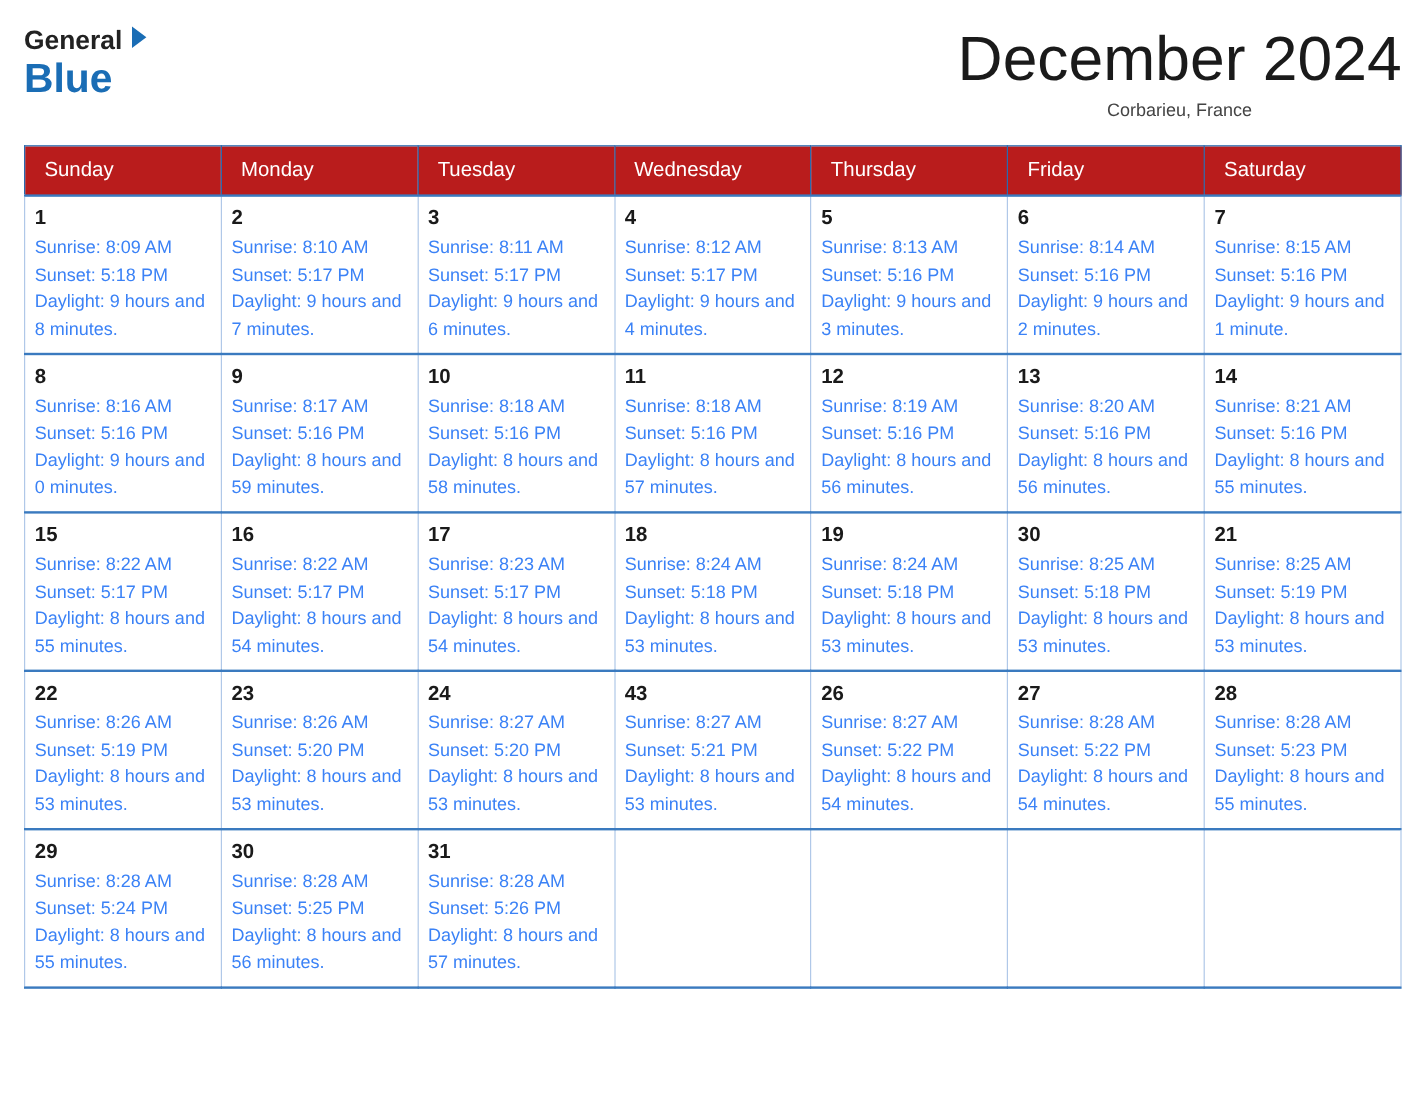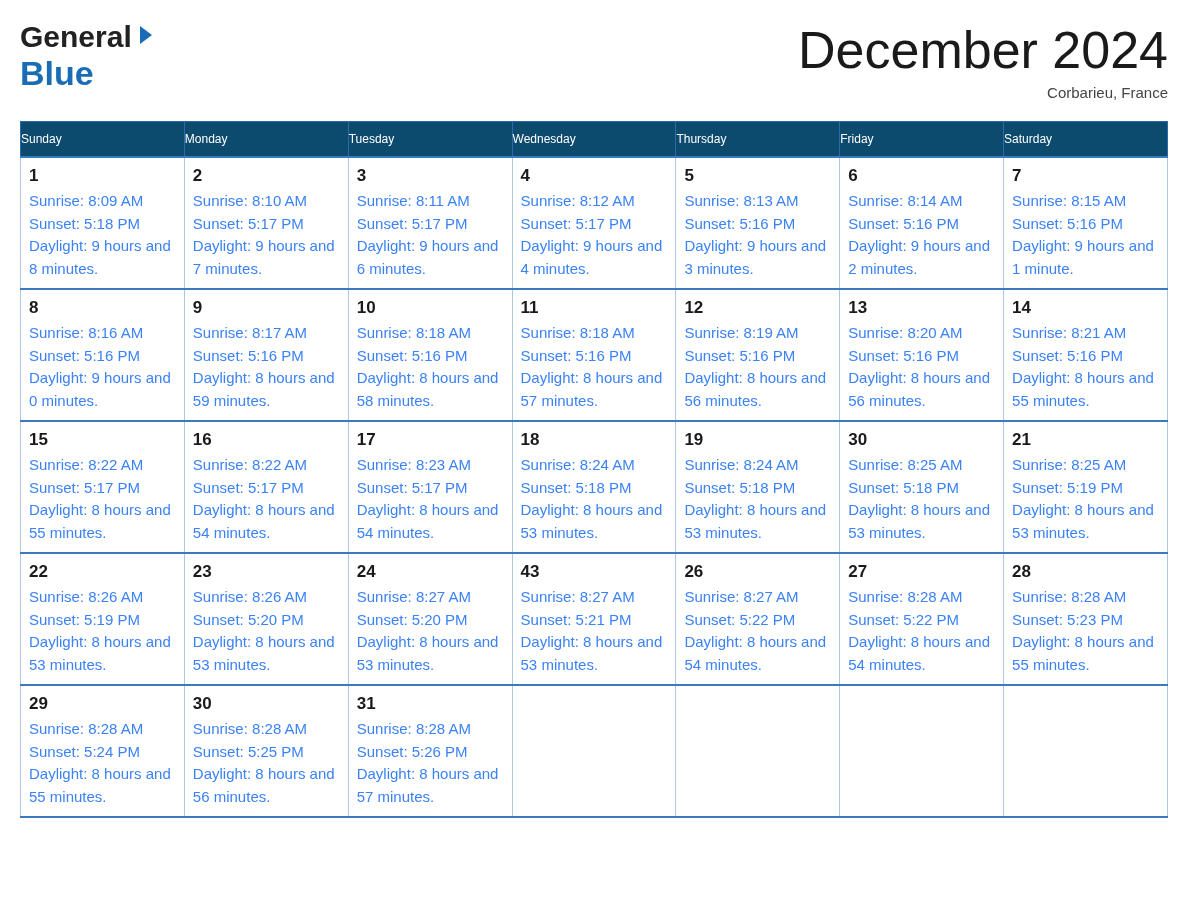--- a/index.html
+++ b/index.html
@@ -15,42 +15,42 @@
       justify-content: space-between;
       align-items: flex-start;
       margin-bottom: 20px;
     }
     .logo {
       display: flex;
       flex-direction: column;
       align-items: flex-start;
     }
     .title-section {
-      text-align: right;
+      text-align: center;
     }
     .month-title {
       font-size: 52px;
       font-weight: normal;
       color: #1a1a1a;
     }
     .location {
       font-size: 15px;
       color: #444;
       margin-top: 4px;
     }
     .calendar {
       width: 100%;
       border-collapse: collapse;
       border: 1px solid #3a7abf;
     }
     .calendar th {
-      background-color: #0c4a6e;
+      background-color: #b91c1c;
       color: #fff;
-      padding: 10px 0;
-      font-size: 12px;
+      padding: 10px 16px;
+      font-size: 17px;
       font-weight: normal;
       text-align: left;
       border: 1px solid #2a6aaf;
     }
     .calendar td {
       vertical-align: top;
       padding: 8px;
       border: 1px solid #b0c8e8;
       width: calc(100% / 7);
       min-height: 100px;
@@ -71,21 +71,21 @@
       line-height: 1.5;
     }
     .empty-cell {
       background: #fff;
     }
     .logo-row {
       display: flex;
       align-items: center;
     }
     .logo-text-general {
-      font-size: 30px;
+      font-size: 22px;
       font-weight: bold;
       color: #222;
     }
     .logo-arrow {
       display: inline-block;
       margin-left: 2px;
       position: relative;
       top: 0px;
     }
     .logo-text-blue {

